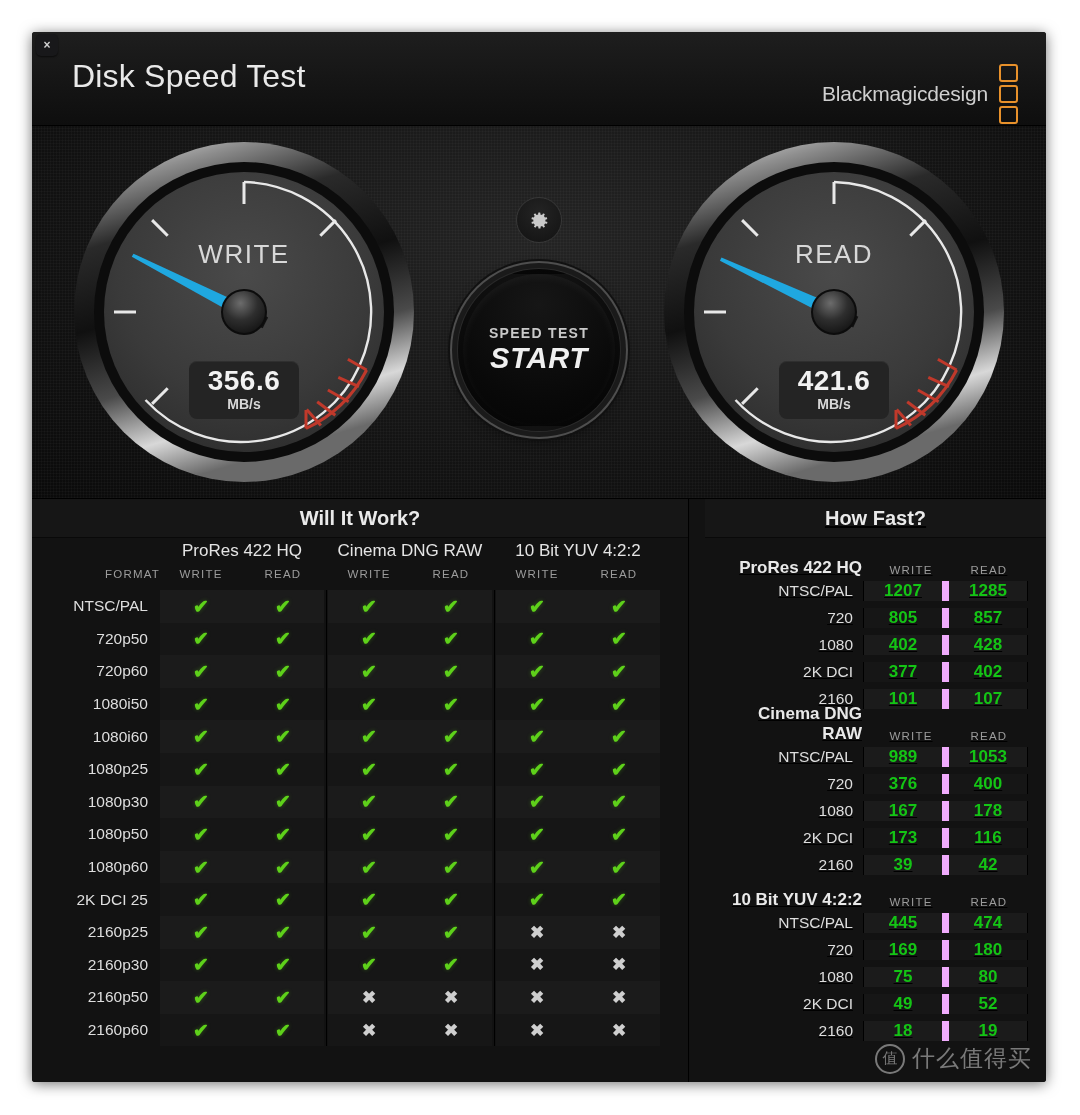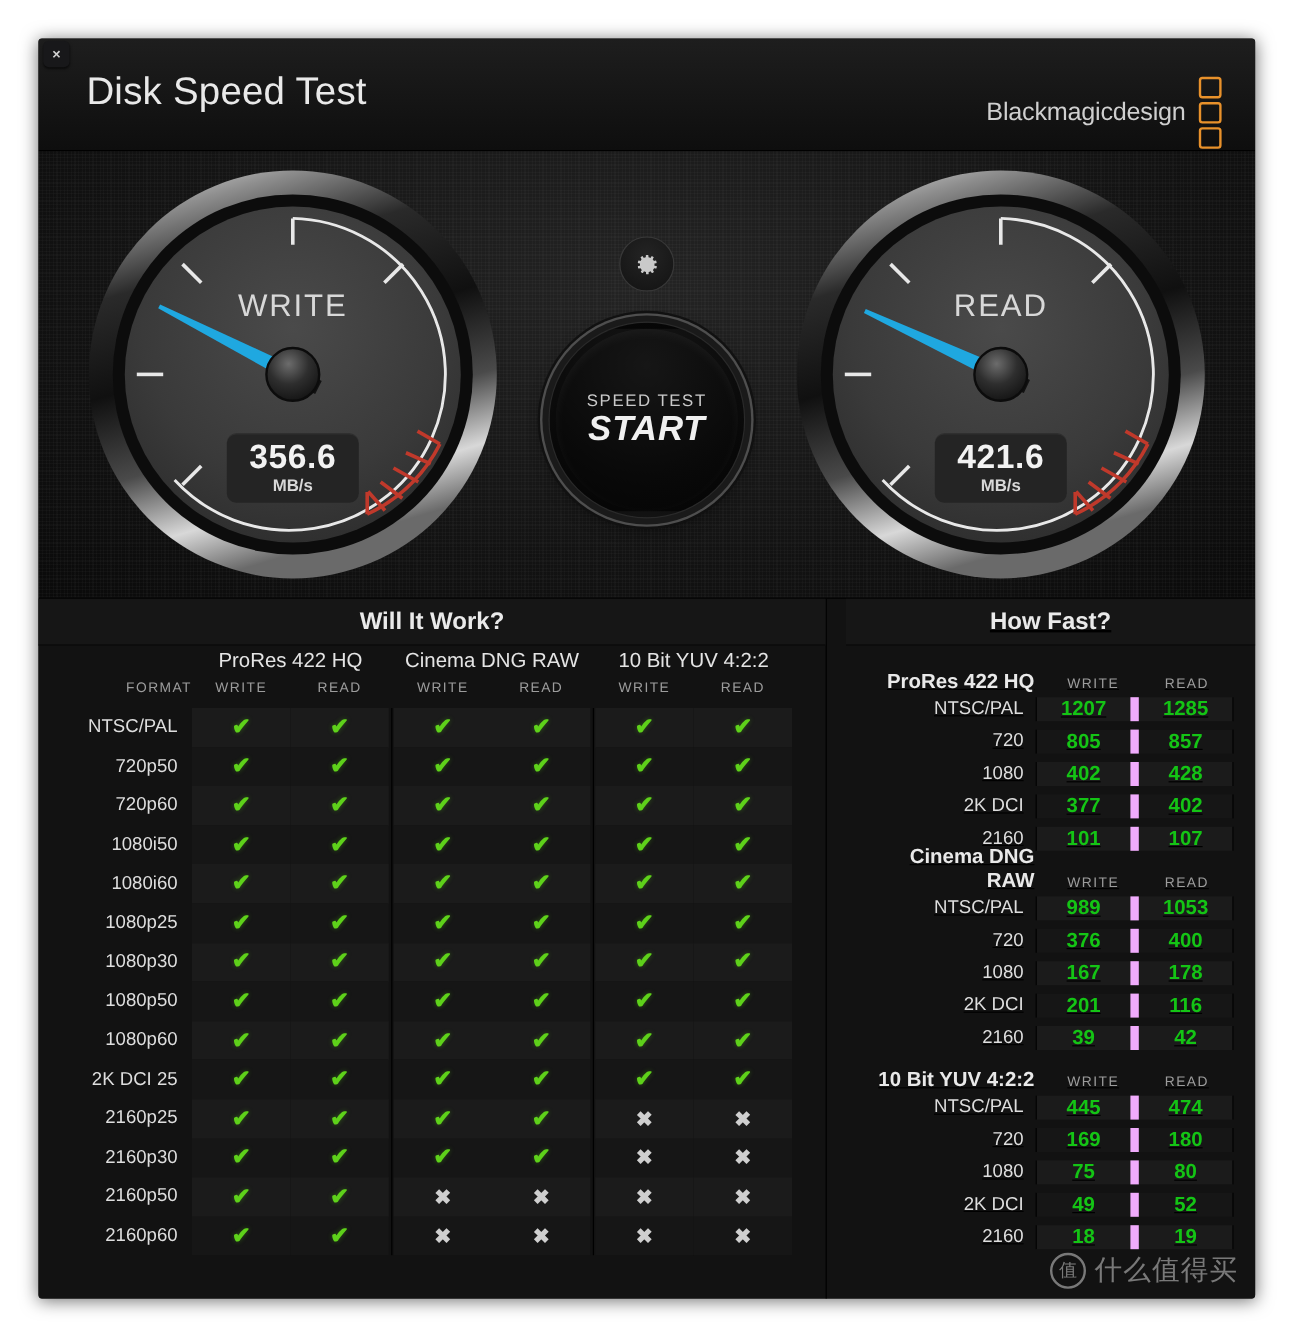--- a/index.html
+++ b/index.html
@@ -83,21 +83,21 @@
     border:5px solid transparent;
     box-shadow:
       0 0 0 1px #2a2a2a,
       0 0 0 6px #1a1a1a,
       0 0 0 8px #4e4e4e,
       0 0 0 10px #111,
       0 5px 16px rgba(0,0,0,.8),
       inset 0 3px 10px rgba(255,255,255,.05);
     display:flex;flex-direction:column;align-items:center;justify-content:center;
   }
-  .start-btn .l1{font-size:14px;font-weight:normal;color:#c9c9c9;letter-spacing:1.3px;}
+  .start-btn .l1{font-size:14px;font-weight:bold;color:#c9c9c9;letter-spacing:1.3px;}
   .start-btn .l2{font-size:29px;font-weight:bold;color:#f0f0f0;letter-spacing:.8px;margin-top:1px;font-style:italic;}
   
   .lower{position:relative;height:584px;display:flex;background:#121212;gap:16px;}
   .pane-left{width:656px;position:relative;border-right:1px solid #000;}
   .pane-right{flex:1;position:relative;text-decoration:underline;}
   .pane-head{
     height:38px;line-height:38px;text-align:center;
     font-size:20px;font-weight:bold;color:#eaeaea;
     background:#161616;border-bottom:1px solid #090909;
   }
@@ -772,21 +772,21 @@
               <div class="num w">376</div>
               <div class="num r">400</div>
             </div>
             <div class="hf-row odd">
               <div class="rl">1080</div>
               <div class="num w">167</div>
               <div class="num r">178</div>
             </div>
             <div class="hf-row even">
               <div class="rl">2K DCI</div>
-              <div class="num w">201</div>
+              <div class="num w">173</div>
               <div class="num r">116</div>
             </div>
             <div class="hf-row odd">
               <div class="rl">2160</div>
               <div class="num w">39</div>
               <div class="num r">42</div>
             </div>
           </div>
           <div class="hf-section">
             <div class="hf-shead">

